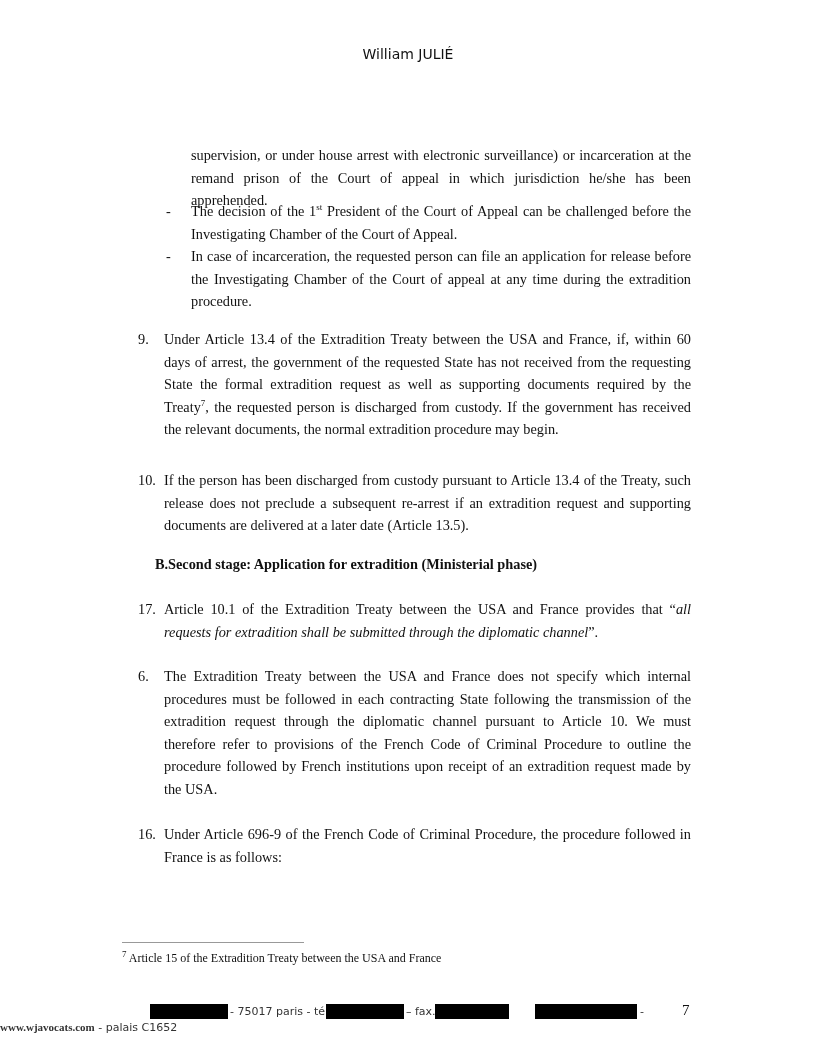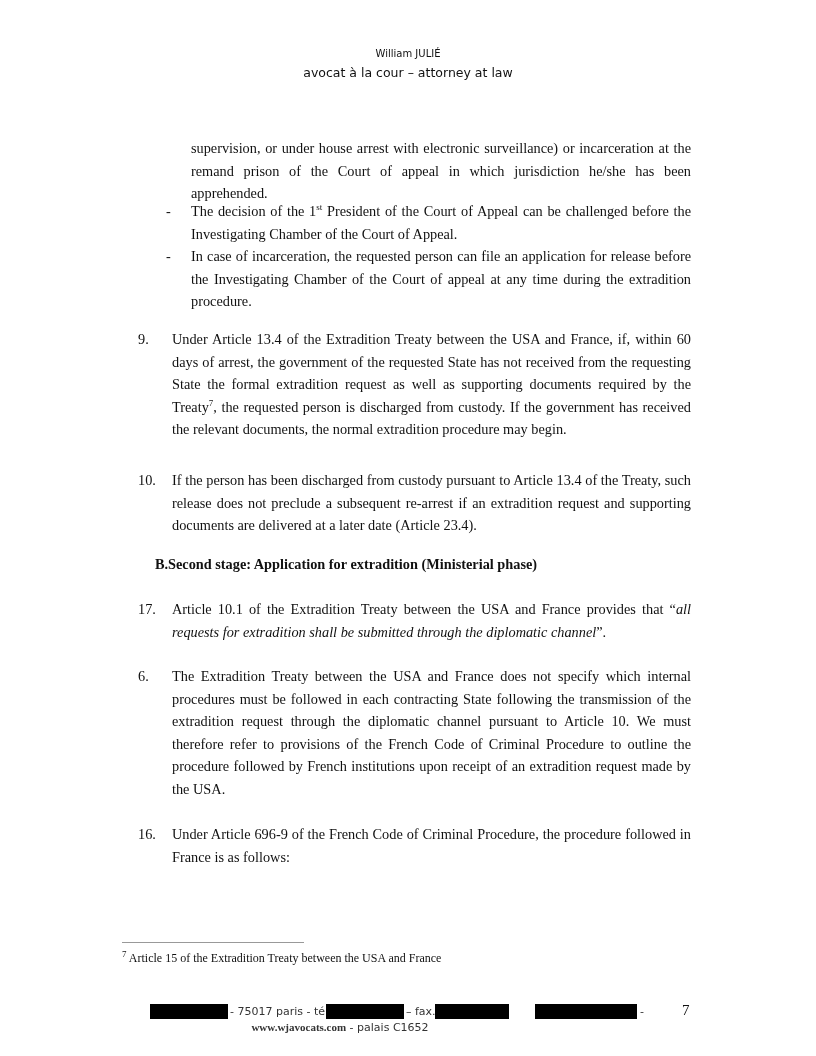--- a/index.html
+++ b/index.html
@@ -1,69 +1,68 @@
 <!DOCTYPE html>
 <html><head>
 <meta charset="utf-8">
 <style>
   html, body { margin:0; padding:0; background:#fff; }
   body { width:816px; height:1056px; position:relative; overflow:hidden; color:#111; }
   .header { position:absolute; top:44px; left:0; width:816px; text-align:center; font-family:"DejaVu Sans", sans-serif; }
-  .header .name { font-size:10px; line-height:20px; }
+  .header .name { font-size:14px; line-height:20px; }
   .header .sub { font-size:12.5px; line-height:18px; }
   .body { position:absolute; top:132px; left:0; width:816px; font-family:"Liberation Serif", serif; font-size:14.3px; line-height:22.5px; }
   .bullet-cont { position:absolute; left:191px; width:500px; text-align:justify; }
   .bullet { position:absolute; left:166px; width:525px; }
   .bullet .dash { position:absolute; left:0; top:0; width:20px; }
   .bullet .txt { margin-left:25px; text-align:justify; }
   .para { position:absolute; left:138px; width:553px; }
   .para .num { position:absolute; left:0; top:0; }
-  .para .txt { margin-left:34px; text-align:justify; }
+  .para .txt { margin-left:26px; text-align:justify; }
   .heading { position:absolute; left:146px; font-weight:bold;text-align:right; }
   .heading .hnum { display:inline-block; width:22px; }
   sup { font-size:9px; line-height:0; vertical-align:super; }
   .footnote-rule { position:absolute; top:942px; left:122px; width:182px; height:1px; background:#999; }
   .footnote { position:absolute; top:951px; left:122px; font-family:"Liberation Serif", serif; font-size:12px; }
   .footer { position:absolute; top:1004px; left:0; width:816px; font-family:"DejaVu Sans", sans-serif; font-size:11px; color:#333; }
   .redact { position:absolute; height:15px; background:#000; }
   .ftxt { position:absolute; top:1px; }
   .page-no { position:absolute; left:682px; top:-2px; font-family:"Liberation Serif", serif; font-size:15px; color:#111; }
-  .footer-url { position:absolute; top:1021px; left:0; width:680px; text-align:center; font-size:11px; color:#333; }
+  .footer-url { position:absolute; top:1021px; left:0; width:680px; text-align:left; font-size:11px; color:#333; }
   .footer-url .web { font-family:"Liberation Serif", serif; font-weight:bold; }
   .footer-url .pal { font-family:"DejaVu Sans", sans-serif; }
 </style>
 </head>
 <body>
 
 <div class="header">
   <div class="name">William JULIÉ</div>
-  <div class="sub">avocat à la cour – attorney at law</div>
 </div>
 
 <div class="body">
-  <div class="bullet-cont" style="top:5px;">supervision, or under house arrest with electronic surveillance) or incarceration at the remand prison of the Court of appeal in which jurisdiction he/she has been apprehended.</div>
+  <div class="bullet-cont" style="top:12px;">supervision, or under house arrest with electronic surveillance) or incarceration at the remand prison of the Court of appeal in which jurisdiction he/she has been apprehended.</div>
 
   <div class="bullet" style="top:68px;">
     <span class="dash">-</span>
     <div class="txt"><span>The decision of the 1</span><sup>st</sup><span> President of the Court of Appeal can be challenged before the Investigating Chamber of the Court of Appeal.</span></div>
   </div>
 
   <div class="bullet" style="top:113px;">
     <span class="dash">-</span>
     <div class="txt">In case of incarceration, the requested person can file an application for release before the Investigating Chamber of the Court of appeal at any time during the extradition procedure.</div>
   </div>
 
   <div class="para" style="top:196px;">
     <span class="num">9.</span>
     <div class="txt"><span>Under Article 13.4 of the Extradition Treaty between the USA and France, if, within 60 days of arrest, the government of the requested State has not received from the requesting State the formal extradition request as well as supporting documents required by the Treaty</span><sup>7</sup><span>, the requested person is discharged from custody. If the government has received the relevant documents, the normal extradition procedure may begin.</span></div>
   </div>
 
   <div class="para" style="top:337px;">
     <span class="num">10.</span>
-    <div class="txt">If the person has been discharged from custody pursuant to Article 13.4 of the Treaty, such release does not preclude a subsequent re-arrest if an extradition request and supporting documents are delivered at a later date (Article 23.4).</div>
+    <div class="txt">If the person has been discharged from custody pursuant to Article 13.4 of the Treaty, such release does not preclude a subsequent re-arrest if an extradition request and supporting documents are delivered at a later date (Article 13.5).</div>
   </div>
 
   <div class="heading" style="top:421px;">
     <span class="hnum">B.</span><span>Second stage: Application for extradition (Ministerial phase)</span>
   </div>
 
   <div class="para" style="top:466px;">
     <span class="num">17.</span>
     <div class="txt"><span>Article 10.1 of the Extradition Treaty between the USA and France provides that “</span><i>all requests for extradition shall be submitted through the diplomatic channel</i><span>”.</span></div>
   </div>

